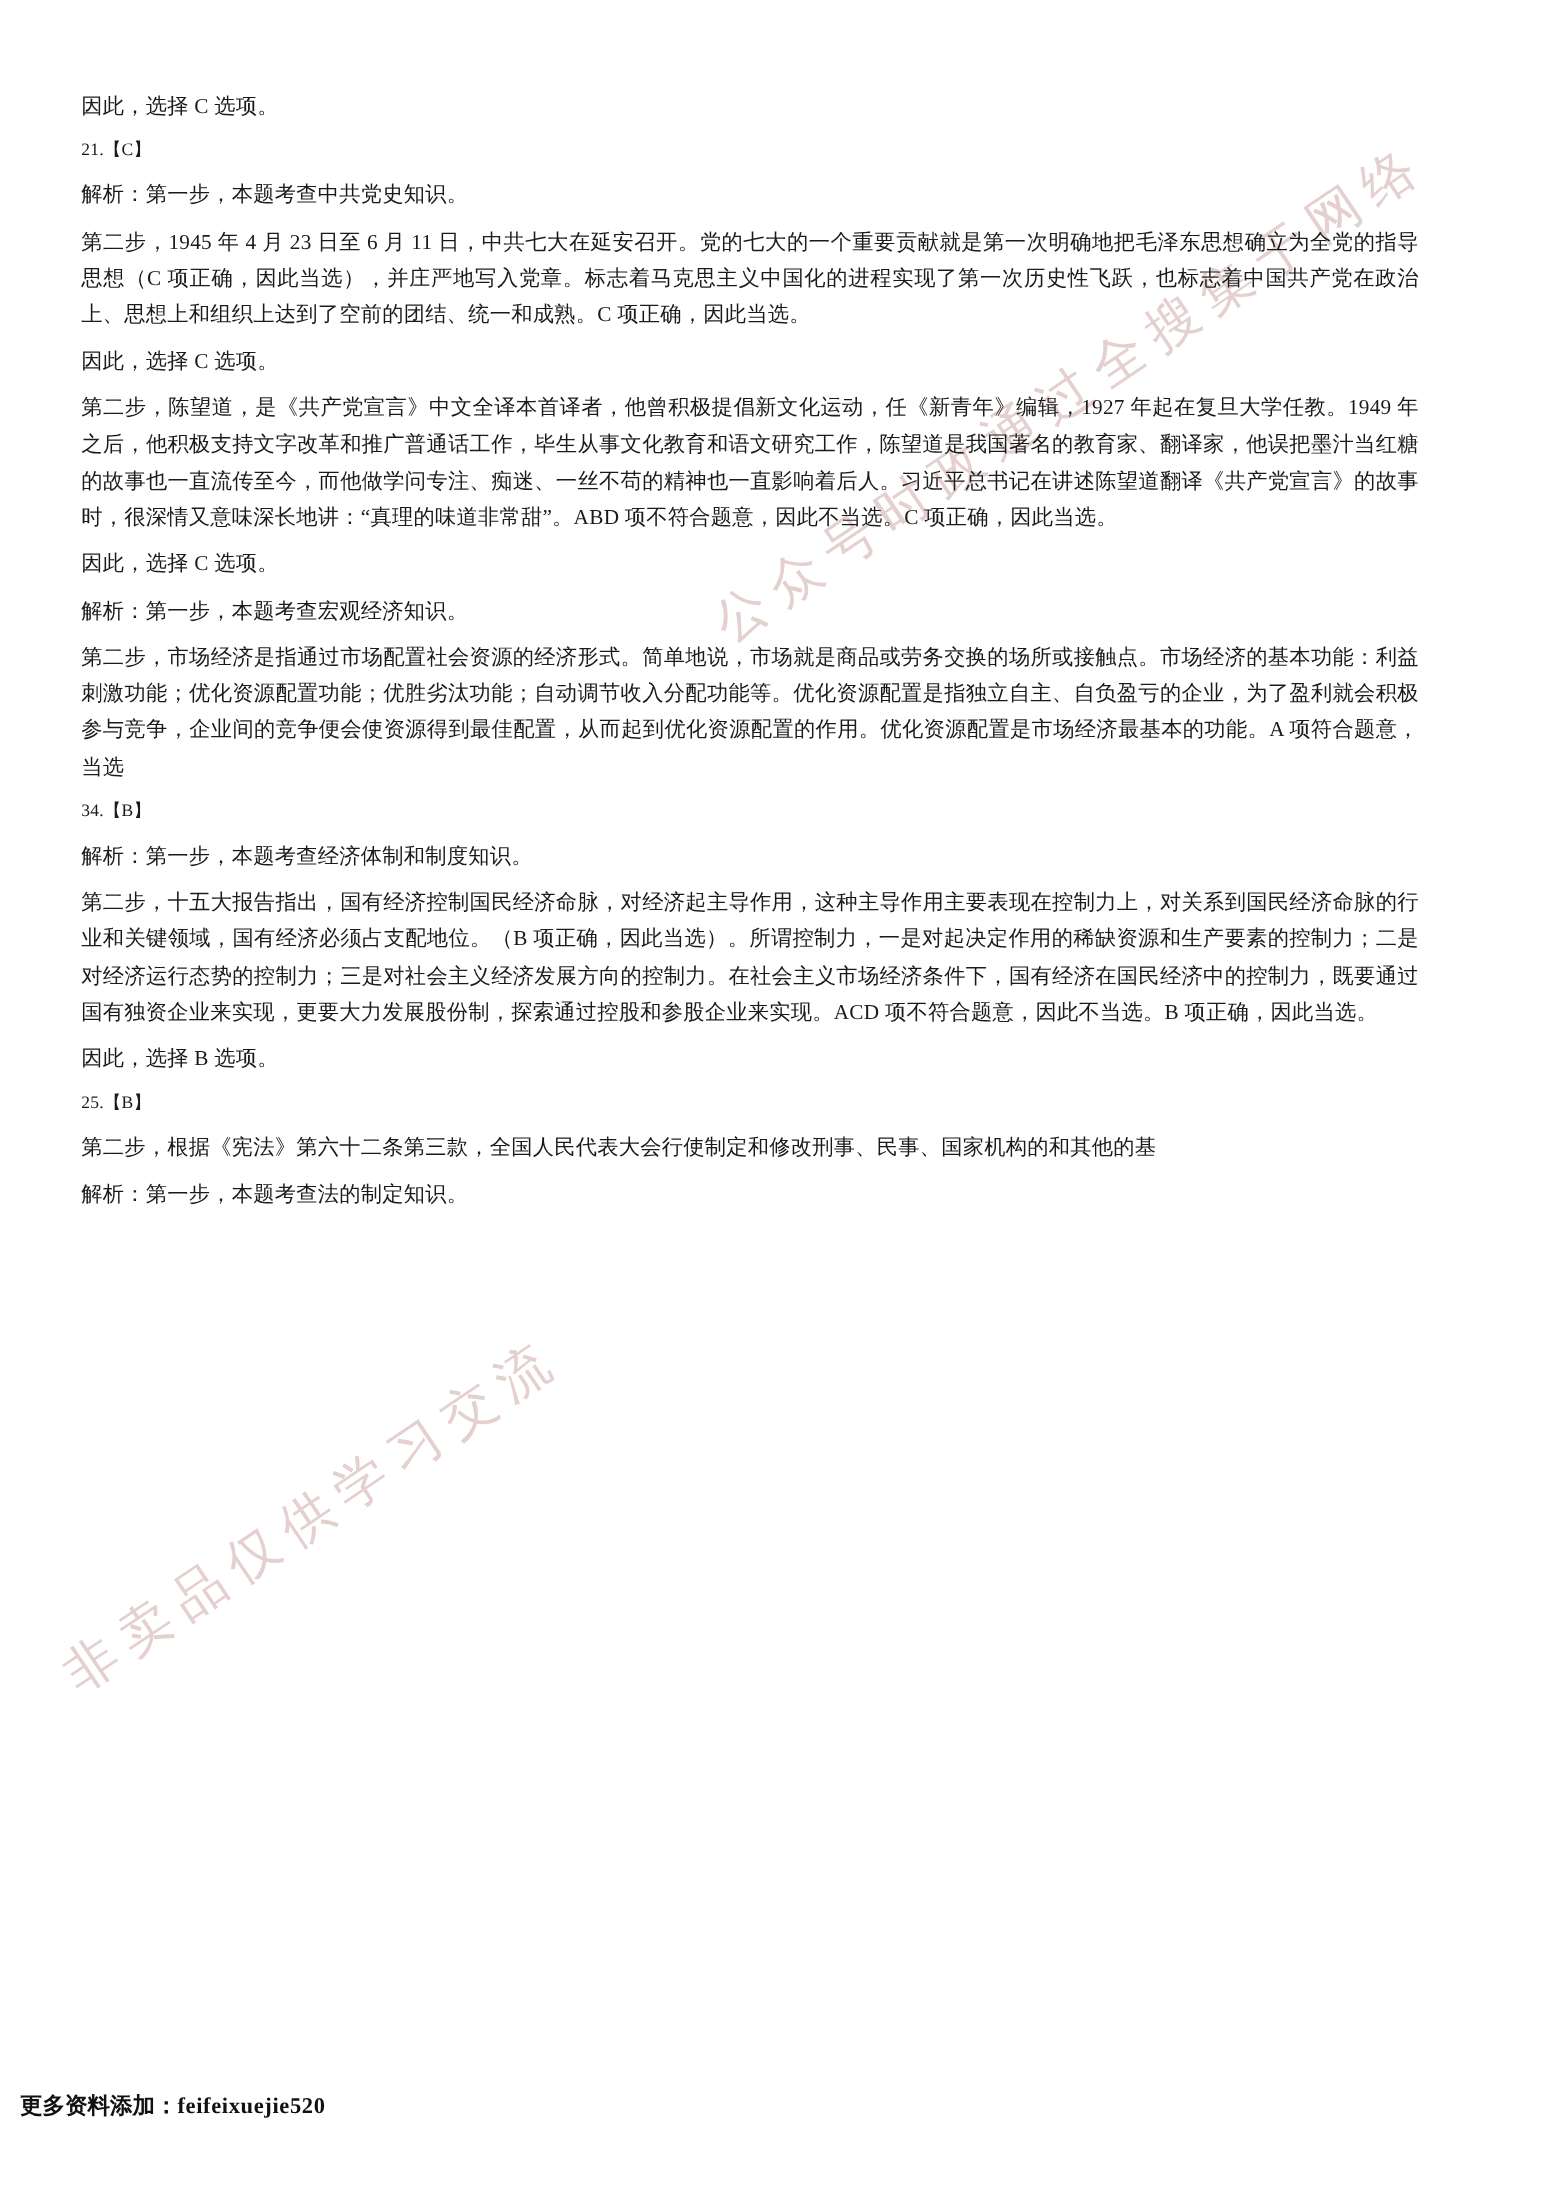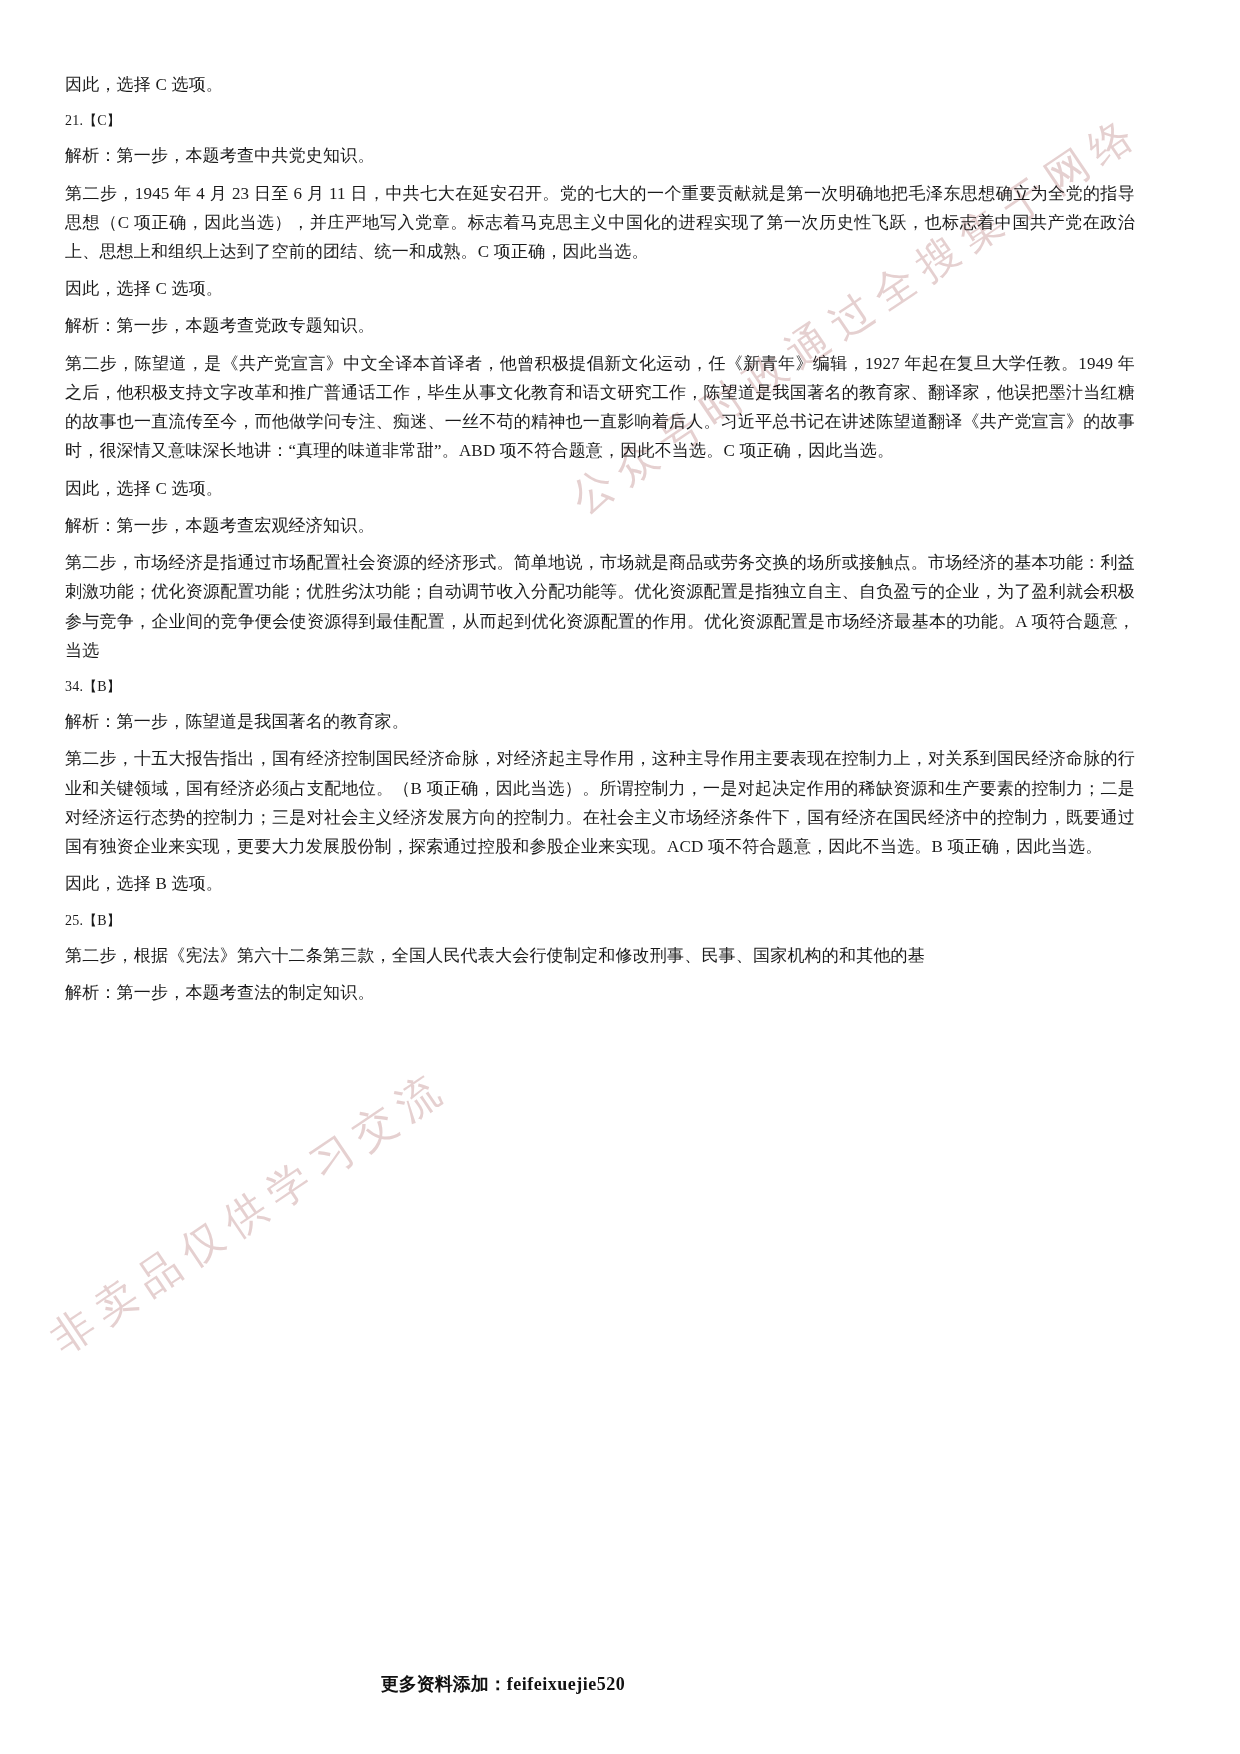--- a/index.html
+++ b/index.html
@@ -53,24 +53,24 @@
     letter-spacing: 10px;
     transform: rotate(-34deg);
     transform-origin: left top;
     pointer-events: none;
     user-select: none;
   }
   .wm1 { left: 40px; top: 1320px; }
   .wm2 { left: 560px; top: 480px; }
   .footer {
     position: absolute;
-    left: 3px;
+    left: 16px;
     bottom: 58px;
     width: 1000px;
-    text-align: center;
+    text-align: left;
     font-size: 18px;
     z-index: 3;
   }
   .footer .label {
     font-family: "Liberation Serif", serif;
     font-weight: bold;
     color: #111;
   }
   .footer .wechat {
     font-family: "Liberation Serif", serif;
@@ -87,29 +87,28 @@
   <div class="watermark wm1">非卖品仅供学习交流</div>
   <div class="watermark wm2">公众号时政通过全搜集于网络</div>
 
   <div class="content">
     <p class="indent">因此，选择 C 选项。</p>
     <p class="ans-head">21.【C】</p>
     <p class="indent">解析：第一步，本题考查中共党史知识。</p>
     <p class="indent">第二步，1945 年 4 月 23 日至 6 月 11 日，中共七大在延安召开。党的七大的一个重要贡献就是第一次明确地把毛泽东思想确立为全党的指导思想（C 项正确，因此当选），并庄严地写入党章。标志着马克思主义中国化的进程实现了第一次历史性飞跃，也标志着中国共产党在政治上、思想上和组织上达到了空前的团结、统一和成熟。C 项正确，因此当选。</p>
     <p class="indent">因此，选择 C 选项。</p>
 
-    <p class="indent">解析：第一步，本题考查党政专题知识。</p>
     <p class="indent">第二步，陈望道，是《共产党宣言》中文全译本首译者，他曾积极提倡新文化运动，任《新青年》编辑，1927 年起在复旦大学任教。1949 年之后，他积极支持文字改革和推广普通话工作，毕生从事文化教育和语文研究工作，陈望道是我国著名的教育家、翻译家，他误把墨汁当红糖的故事也一直流传至今，而他做学问专注、痴迷、一丝不苟的精神也一直影响着后人。习近平总书记在讲述陈望道翻译《共产党宣言》的故事时，很深情又意味深长地讲：“真理的味道非常甜”。ABD 项不符合题意，因此不当选。C 项正确，因此当选。</p>
     <p class="indent">因此，选择 C 选项。</p>
 
     <p class="indent">解析：第一步，本题考查宏观经济知识。</p>
     <p class="indent">第二步，市场经济是指通过市场配置社会资源的经济形式。简单地说，市场就是商品或劳务交换的场所或接触点。市场经济的基本功能：利益刺激功能；优化资源配置功能；优胜劣汰功能；自动调节收入分配功能等。优化资源配置是指独立自主、自负盈亏的企业，为了盈利就会积极参与竞争，企业间的竞争便会使资源得到最佳配置，从而起到优化资源配置的作用。优化资源配置是市场经济最基本的功能。A 项符合题意，当选</p>
 
     <p class="ans-head">34.【B】</p>
-    <p class="indent">解析：第一步，陈望道是我国著名的教育家。</p>
+    <p class="indent">解析：第一步，本题考查经济体制和制度知识。</p>
     <p class="indent">第二步，十五大报告指出，国有经济控制国民经济命脉，对经济起主导作用，这种主导作用主要表现在控制力上，对关系到国民经济命脉的行业和关键领域，国有经济必须占支配地位。（B 项正确，因此当选）。所谓控制力，一是对起决定作用的稀缺资源和生产要素的控制力；二是对经济运行态势的控制力；三是对社会主义经济发展方向的控制力。在社会主义市场经济条件下，国有经济在国民经济中的控制力，既要通过国有独资企业来实现，更要大力发展股份制，探索通过控股和参股企业来实现。ACD 项不符合题意，因此不当选。B 项正确，因此当选。</p>
     <p class="indent">因此，选择 B 选项。</p>
 
     <p class="ans-head">25.【B】</p>
     <p class="indent">第二步，根据《宪法》第六十二条第三款，全国人民代表大会行使制定和修改刑事、民事、国家机构的和其他的基</p>
     <p class="indent">解析：第一步，本题考查法的制定知识。</p>
   </div>
 
 </div>
 

